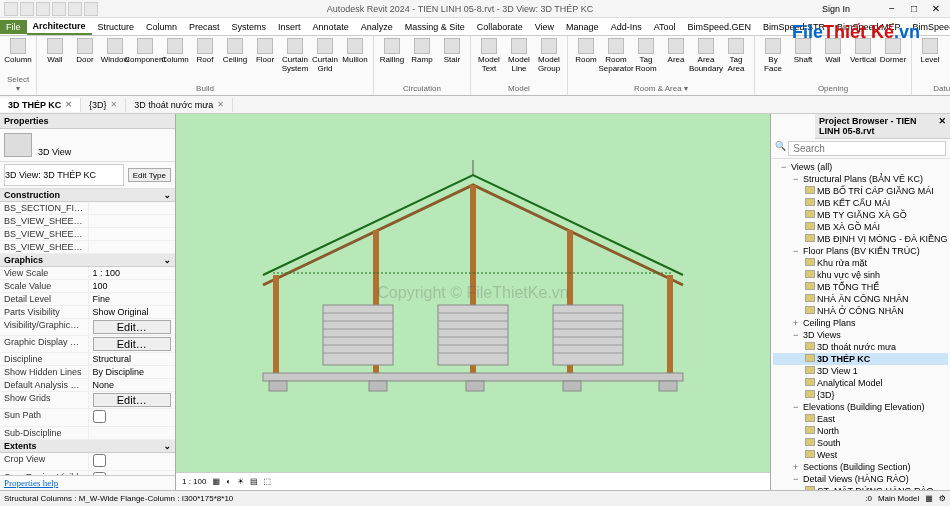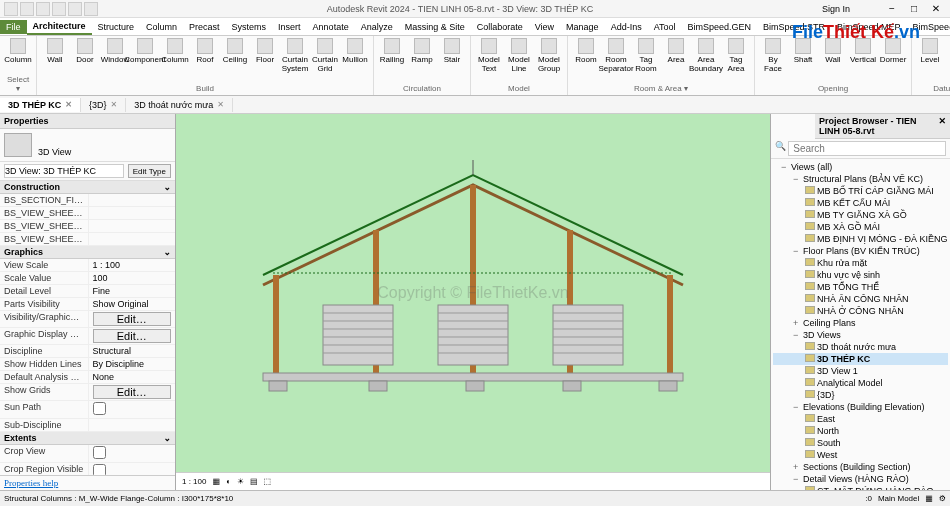--- a/index.html
+++ b/index.html
@@ -43,21 +43,21 @@
 
 
 .main { display: flex; height: 376px; }
 
 
 .properties { width: 176px; background: #fafafa; border-right: 1px solid #aaa; display: flex; flex-direction: column; font-size: 9px; }
 .panel-header { background: #e8e8e8; padding: 2px 4px; border-bottom: 1px solid #ccc; font-weight: 600; }
 .prop-type { display: flex; align-items: flex-end; padding: 4px; gap: 6px; border-bottom: 1px solid #ddd; }
 .prop-type .ico { width: 28px; height: 24px; background: #ddd; border: 1px solid #aaa; }
 .prop-selector { display: flex; padding: 2px 4px; gap: 4px; border-bottom: 1px solid #ddd; align-items: center; }
-.prop-selector select, .prop-selector input { flex: 1; font-size: 9px; border: 1px solid #ccc; height: 14px; }
+.prop-selector select, .prop-selector input { flex: 1; font-size: 9px; border: 1px solid #ccc; height: 22px; }
 .prop-selector button { font-size: 8px; border: 1px solid #aaa; background: #eee; padding: 0 4px; height: 14px; }
 .prop-grid { flex: 1; overflow: auto; }
 .prop-section { background: #e8e8e8; padding: 1px 4px; font-weight: 600; border-bottom: 1px solid #ccc; display: flex; justify-content: space-between; }
 .prop-row { display: flex; border-bottom: 1px solid #eee; }
 .prop-row .k { width: 50%; padding: 1px 4px; color: #333; white-space: nowrap; overflow: hidden; text-overflow: ellipsis; }
 .prop-row .v { width: 50%; padding: 1px 4px; border-left: 1px solid #eee; }
 .prop-row .v button { font-size: 11px; width: 100%; border: 1px solid #aaa; background: #eee; }
 .prop-row .v input[type=checkbox] { margin: 0; }
 .prop-help { padding: 2px 4px; color: #0066cc; text-decoration: underline; border-top: 1px solid #ccc; font-family: Liberation Serif, serif; }
 

